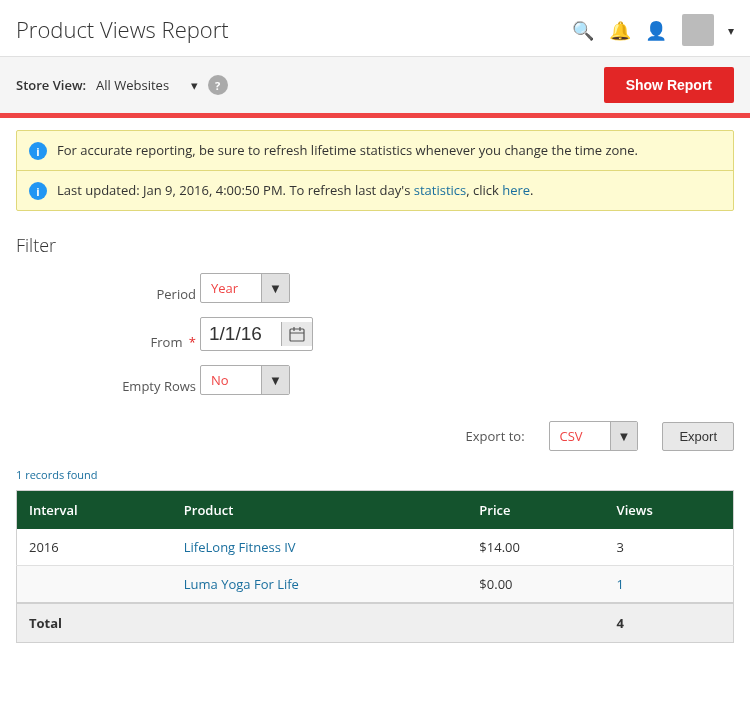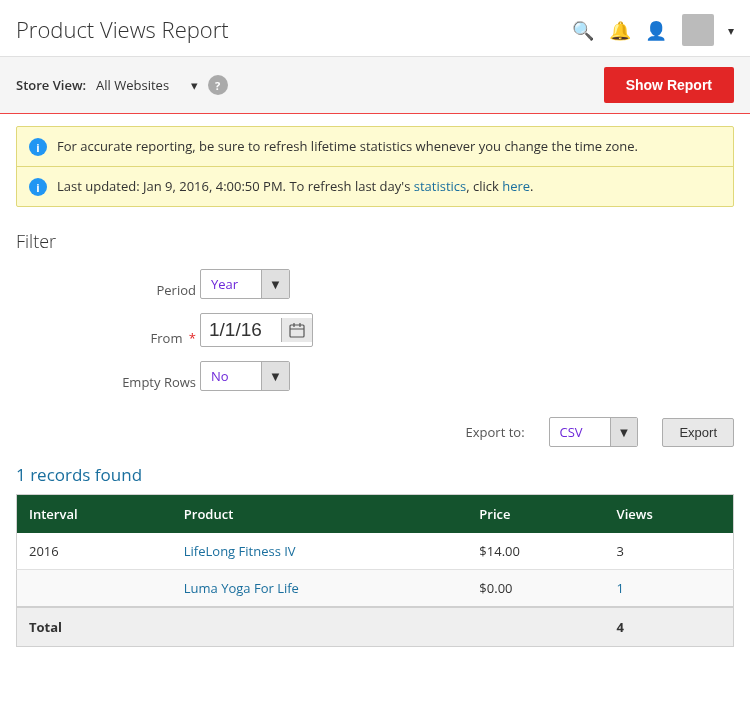--- a/index.html
+++ b/index.html
@@ -36,21 +36,21 @@
       display: inline-block;
     }
 
     
     .store-view-bar {
       background: #f5f5f5;
       padding: 10px 16px;
       display: flex;
       align-items: center;
       justify-content: space-between;
-      border-bottom: 1px solid #ef4444;
+      border-bottom: 5px solid #ef4444;
     }
     .store-view-left {
       display: flex;
       align-items: center;
       gap: 10px;
     }
     .store-view-label {
       font-weight: 600;
       font-size: 13px;
       color: #333;
@@ -164,21 +164,21 @@
       display: flex;
       align-items: center;
       border: 1px solid #adadad;
       border-radius: 2px;
       overflow: hidden;
       background: #fff;
     }
     .select-main {
       padding: 5px 10px;
       font-size: 13px;
-      color: #6d28d9;
+      color: #ef4444;
       border: none;
       outline: none;
       background: transparent;
       min-width: 60px;
     }
     .select-btn {
       background: #e0e0e0;
       border-left: 1px solid #adadad;
       padding: 5px 7px;
       cursor: pointer;
@@ -231,21 +231,21 @@
       padding: 6px 16px;
       font-size: 13px;
       cursor: pointer;
       border-radius: 2px;
       color: #333;
     }
 
     
     .records-found {
       padding: 6px 8px 8px 16px;
-      font-size: 17px;
+      font-size: 11px;
       color: #1a6f9e;
     }
 
     
     .data-table {
       margin: 0 16px;
       border-collapse: collapse;
       width: calc(100% - 32px);
       border: 1px solid #d0d0d0;
     }

